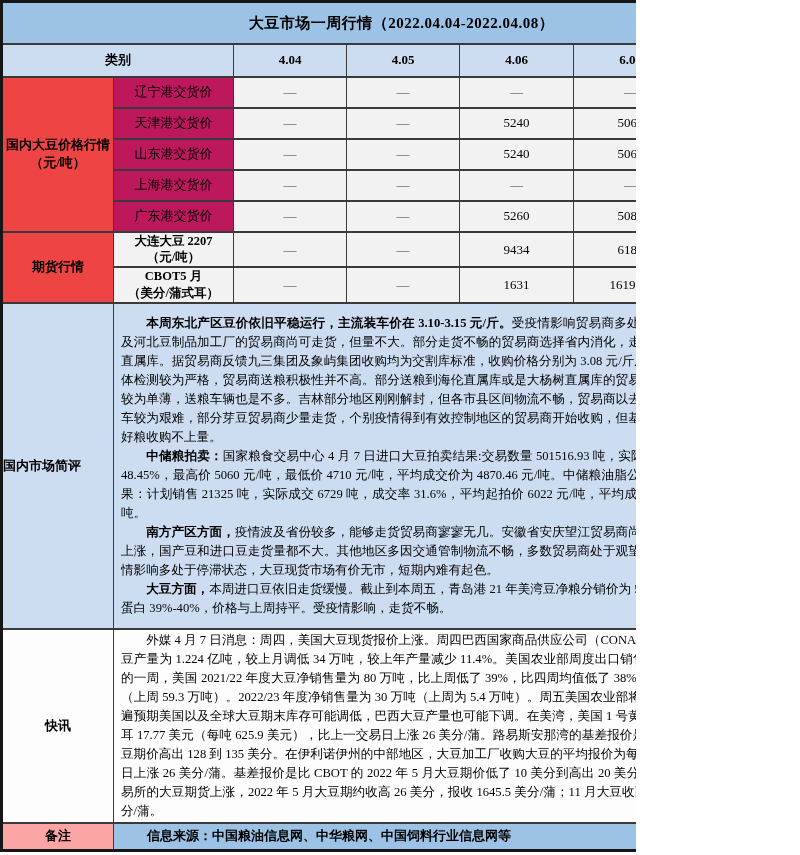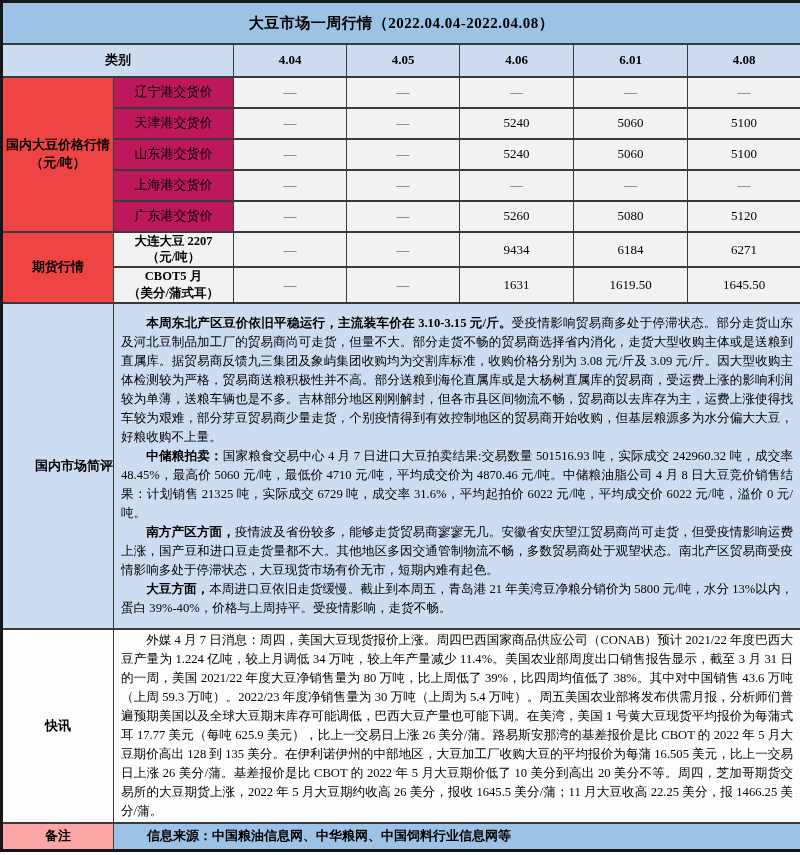--- a/index.html
+++ b/index.html
@@ -1,17 +1,17 @@
 <!DOCTYPE html>
 <html><head>
 <meta charset="utf-8">
 <style>
   html,body{margin:0;padding:0;background:#ffffff;}
   .sheet{
-    width:800px;height:855px;box-sizing:border-box;overflow:hidden;
+    width:636px;height:855px;box-sizing:border-box;overflow:hidden;
     font-family:"Liberation Serif","DejaVu Serif",serif;color:#000;
   }
   table.report{
     width:800px;border-collapse:collapse;table-layout:fixed;
     border:3px solid #161616;
   }
   td{
     border:2px solid #3a3a3a;border-left-width:1px;border-right-width:1px;
     padding:0;box-sizing:border-box;vertical-align:middle;
     font-size:13px;line-height:1.35;
@@ -21,21 +21,21 @@
   
   td.hdr{height:33px;background:#cdddf1;text-align:center;font-weight:bold;}
   
   td.lab{background:#ef4444;text-align:center;font-weight:bold;}
   td.sub{background:#be185d;text-align:center;height:31px;}
   td.val{background:#f2f2f2;text-align:center;height:31px;}
   td.val.dash{color:#5a5a5a;}
   td.fsub{background:#f2f2f2;text-align:center;height:33px;font-size:12.5px;font-weight:bold;}
   td.fsub .l2{display:block;}
   
-  td.cmt-lab{background:#cdddf1;text-align:right;font-weight:bold;}
+  td.cmt-lab{background:#cdddf1;text-align:left;font-weight:bold;}
   td.cmt-txt{background:#cdddf1;height:326px;vertical-align:middle;}
   td.news-lab{background:#fdfdfd;text-align:center;font-weight:bold;}
   td.news-txt{background:#fdfdfd;height:194px;vertical-align:middle;}
   .para{margin:0;padding:0 7px;text-indent:2em;font-size:12.6px;line-height:19px;text-align:justify;}
   .para b{letter-spacing:0;}
   
   td.rem-lab{background:#fca5a5;text-align:center;font-weight:bold;height:27px;}
   td.rem-txt{background:#9cc2e5;font-weight:bold;padding:0 7px;text-indent:2em;}
 </style>
 </head>

